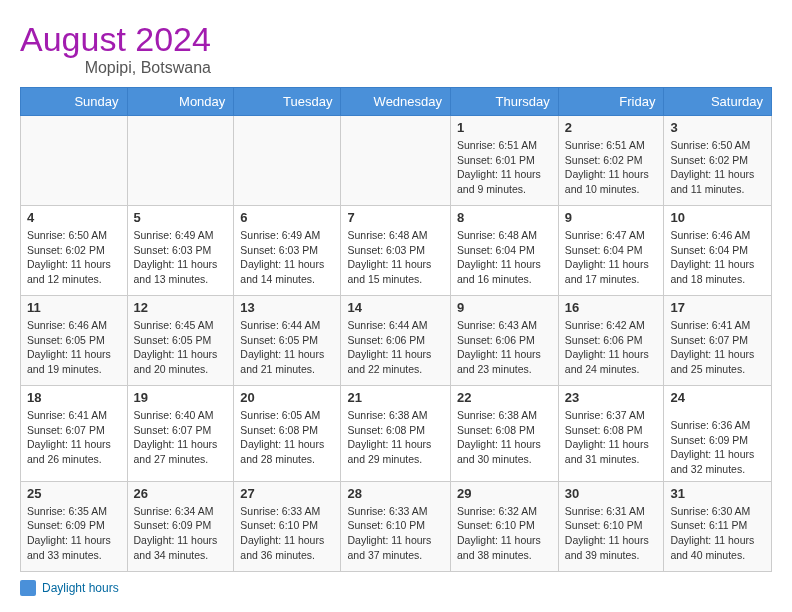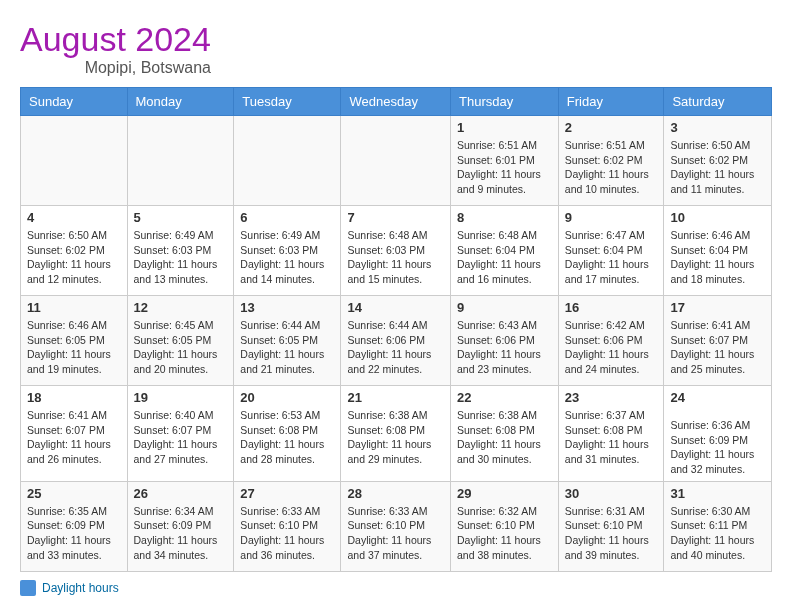--- a/index.html
+++ b/index.html
@@ -47,21 +47,21 @@
       color: #555;
     }
     .calendar-table {
       width: 100%;
       border-collapse: collapse;
       font-size: 11px;
     }
     .calendar-table th {
       background-color: #4a90d9;
       color: white;
-      text-align: left;
+      text-align: right;
       padding: 6px 8px;
       font-size: 13px;
       font-weight: normal;
       border: 1px solid #3a7fc9;
     }
     .calendar-table td {
       border: 1px solid #ccc;
       vertical-align: top;
       padding: 4px 6px;
       width: 113px;
@@ -267,21 +267,21 @@
         </td>
         <td>
           <div class="day-number">19</div>
           <div class="day-info" style="white-space: pre-line;">Sunrise: 6:40 AM
 Sunset: 6:07 PM
 Daylight: 11 hours
 and 27 minutes.</div>
         </td>
         <td>
           <div class="day-number">20</div>
-          <div class="day-info" style="white-space: pre-line;">Sunrise: 6:53 AM
+          <div class="day-info" style="white-space: pre-line;">Sunrise: 6:05 AM
 Sunset: 6:08 PM
 Daylight: 11 hours
 and 28 minutes.</div>
         </td>
         <td>
           <div class="day-number">21</div>
           <div class="day-info" style="white-space: pre-line;">Sunrise: 6:38 AM
 Sunset: 6:08 PM
 Daylight: 11 hours
 and 29 minutes.</div>

